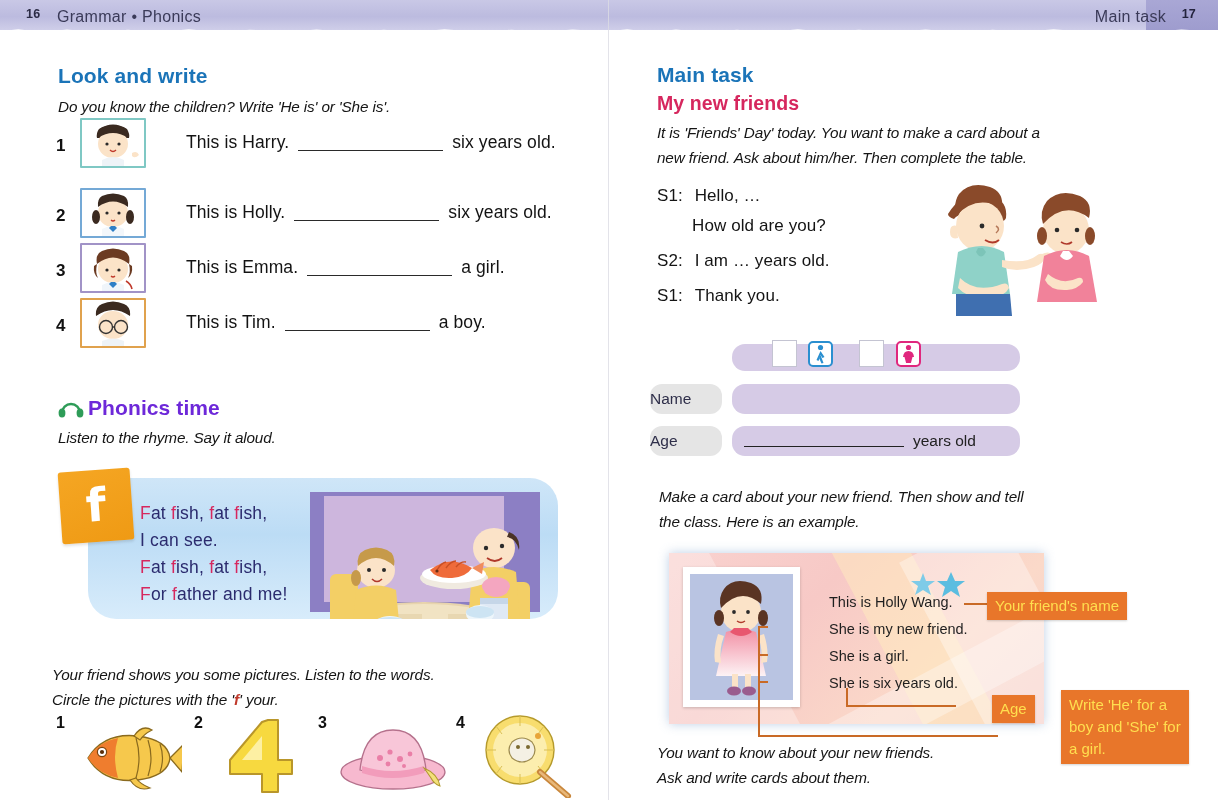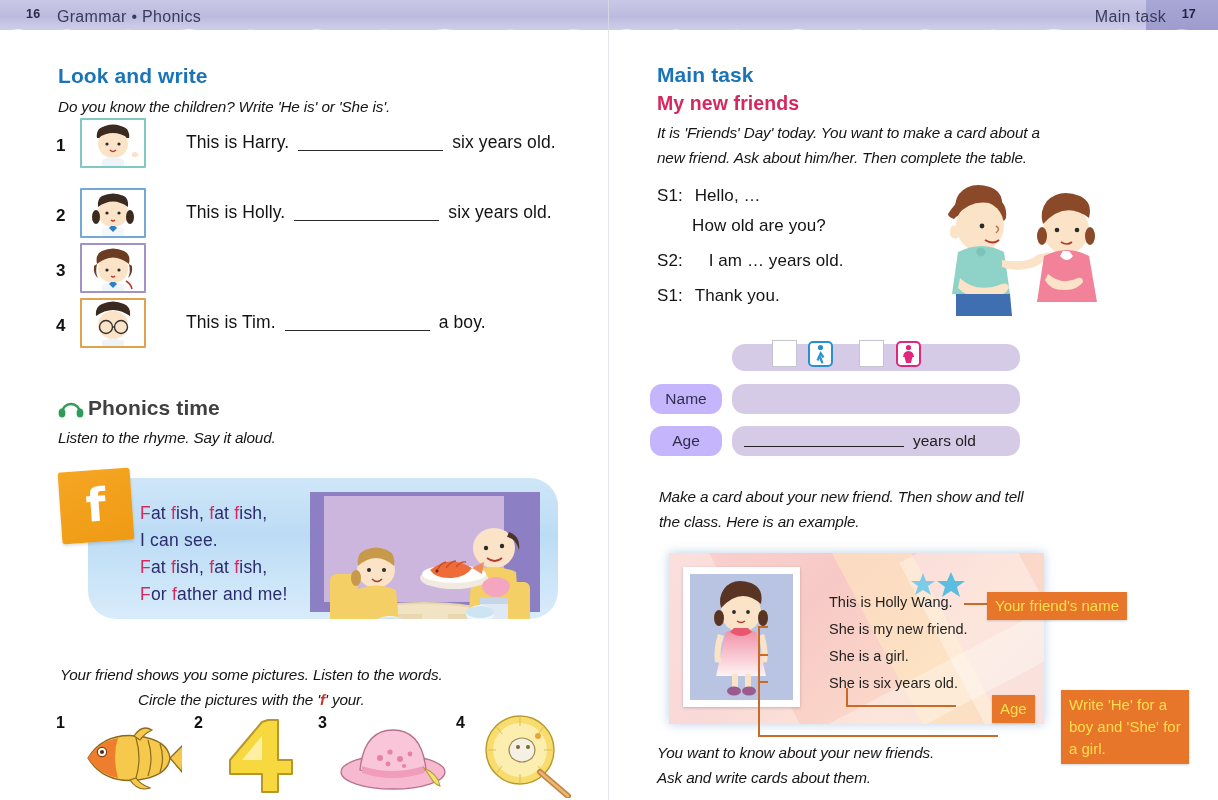--- a/index.html
+++ b/index.html
@@ -38,21 +38,21 @@
   .hdr-pageno { position:absolute; top:7px; font-size:12.5px; font-weight:bold; color:#2b2b45; letter-spacing:.2px;}
   .hdr-pageno.left { left:26px; }
   .hdr-pageno.right { right:22px; color:#23233d;}
   .hdr-label { position:absolute; top:8px; font-size:16px; color:#3a3a58; letter-spacing:.3px;}
   .hdr-label.left { left:57px; }
   .hdr-label.right { right:52px; }
 
   
   .sec-title{ font-size:21px; font-weight:bold; color:#1b74b8; letter-spacing:.1px; }
   .sec-title.pink{ color:#d6275e; font-size:19.5px; }
-  .sec-title.green-ico{ color:#404040; }
+  .sec-title.green-ico{ color:#6d28d9; }
   .instr{ font-size:15.3px; font-style:italic; color:#151515; line-height:25px;
           font-family:"Liberation Sans", sans-serif; letter-spacing:-0.15px;}
 
   
   .lw-row{ position:absolute; left:56px; width:520px; height:52px; }
   .lw-num{ position:absolute; left:0; top:18px; font-size:17px; font-weight:bold; color:#111; }
   .thumb{ position:absolute; left:24px; top:0; width:66px; height:50px;
           background:#fff; border:2.5px solid #7fc8c4; border-radius:1px;
           overflow:hidden; }
   .thumb.b2{ border-color:#74a9d6; }
@@ -73,30 +73,30 @@
   .rhyme-panel{ position:absolute; left:88px; top:478px; width:470px; height:141px;
                 border-radius:28px;
                 background:linear-gradient(180deg,#cfe6f8 0%, #bcdcf5 40%, #d8ecfb 100%);
                 overflow:hidden;}
   .rhyme-text{ position:absolute; left:52px; top:22px; font-size:17.5px; line-height:27px;
                color:#2b2b6e; letter-spacing:.2px; }
   .rhyme-text .f{ color:#d6275e; }
   .pic-scene{ position:absolute; right:2px; top:8px; width:252px; height:170px; }
 
   
-  .circ-instr{ position:absolute; left:60px; top:662px;text-align:center; }
+  .circ-instr{ position:absolute; left:52px; top:662px; }
   .circ-row{ position:absolute; left:56px; top:714px; width:540px; height:86px; }
   .circ-item{ position:absolute; top:0; }
   .circ-num{ position:absolute; top:0; left:0; font-size:16px; font-weight:bold; color:#111;}
 
   
   .dlg{ position:absolute; font-size:17px; color:#141414; letter-spacing:.1px;}
   .lav-bar{ position:absolute; background:#d6cbe6; border-radius:13px; }
-  .lav-lbl{ position:absolute; width:72px; height:30px; background:#c4b5fd; border-radius:12px;
-            color:#2f2f4a; font-size:15.5px; text-align:center; line-height:30px; }
+  .lav-lbl{ position:absolute; width:72px; height:30px; background:#e5e5e5; border-radius:12px;
+            color:#2f2f4a; font-size:15.5px; line-height:30px; }
   .chk{ position:absolute; width:25px; height:27px; background:#fff; border:1px solid #c4c4d2; }
   .gico{ position:absolute; width:25px; height:26px; border-radius:5px; background:#fff;
          border:2px solid #2a8fd0; }
   .gico.girl{ border-color:#e0277e; }
   .yrs{ position:absolute; font-size:15.5px; color:#222; }
   .agline{ position:absolute; border-bottom:1.6px solid #222; }
 
   
   .excard{ position:absolute; left:669px; top:553px; width:375px; height:171px;
            background:linear-gradient(135deg,#f9d2cf 0%, #f7c9c6 35%, #fbd9c9 70%, #f6cfc9 100%);
@@ -178,20 +178,21 @@
           <path d="M15 19 q-2 9 1 14 q-5 -4 -4 -12z" fill="#6b3b22"></path>
           <path d="M47 19 q2 9 -1 14 q5 -4 4 -12z" fill="#6b3b22"></path>
           <circle cx="25" cy="25" r="1.6" fill="#2a2a2a"></circle>
             <circle cx="37" cy="25" r="1.6" fill="#2a2a2a"></circle>
           <path d="M29 31 q2 2 4 0" stroke="#c0392b" stroke-width="1.3" fill="none"></path>
           <path d="M20 40 q11 -6 22 0 l0 6 l-22 0z" fill="#f0f5fa"></path>
           <path d="M27 39 l4 4 l4 -4 l-2 -2 l-4 0z" fill="#2f7fc6"></path>
           <path d="M44 36 q5 3 6 8" stroke="#c0392b" stroke-width="1.6" fill="none"></path>
         </svg>
       </div>
+      <div class="lw-text"><span>This is Emma.</span><span class="blank" style="width:145px;margin:0 9px;"></span><span>a girl.</span></div>
     </div>
 
     <div class="lw-row" style="top:298px;">
       <div class="lw-num">4</div>
       <div class="thumb b4">
         <svg width="62" height="46" viewBox="0 0 62 46">
           <rect width="62" height="46" fill="#ffffff"></rect>
           <ellipse cx="31" cy="25" rx="15" ry="14" fill="#fbe3c8"></ellipse>
           <path d="M14 16 q17 -12 34 0 q1 -9 -6 -12 q-11 -5 -22 0 q-7 3 -6 12z" fill="#3b2a20"></path>
           <circle cx="24" cy="27" r="6.5" fill="none" stroke="#333" stroke-width="1.4"></circle>
@@ -385,21 +386,21 @@
 
     <div class="dlg" style="left:48px;top:186px;">
       <span>S1:</span>
       <span style="margin-left:7px;">Hello, …</span>
     </div>
     <div class="dlg" style="left:83px;top:216px;">
       <span>How old are you?</span>
     </div>
     <div class="dlg" style="left:48px;top:251px;">
       <span>S2:</span>
-      <span style="margin-left:21px;">I am … years old.</span>
+      <span style="margin-left:7px;">I am … years old.</span>
     </div>
     <div class="dlg" style="left:48px;top:286px;">
       <span>S1:</span>
       <span style="margin-left:7px;">Thank you.</span>
     </div>
 
     <div style="position:absolute;left:321px;top:182px;width:180px;height:140px;">
       <svg width="180" height="140" viewBox="0 0 180 140">
 
         <g>

